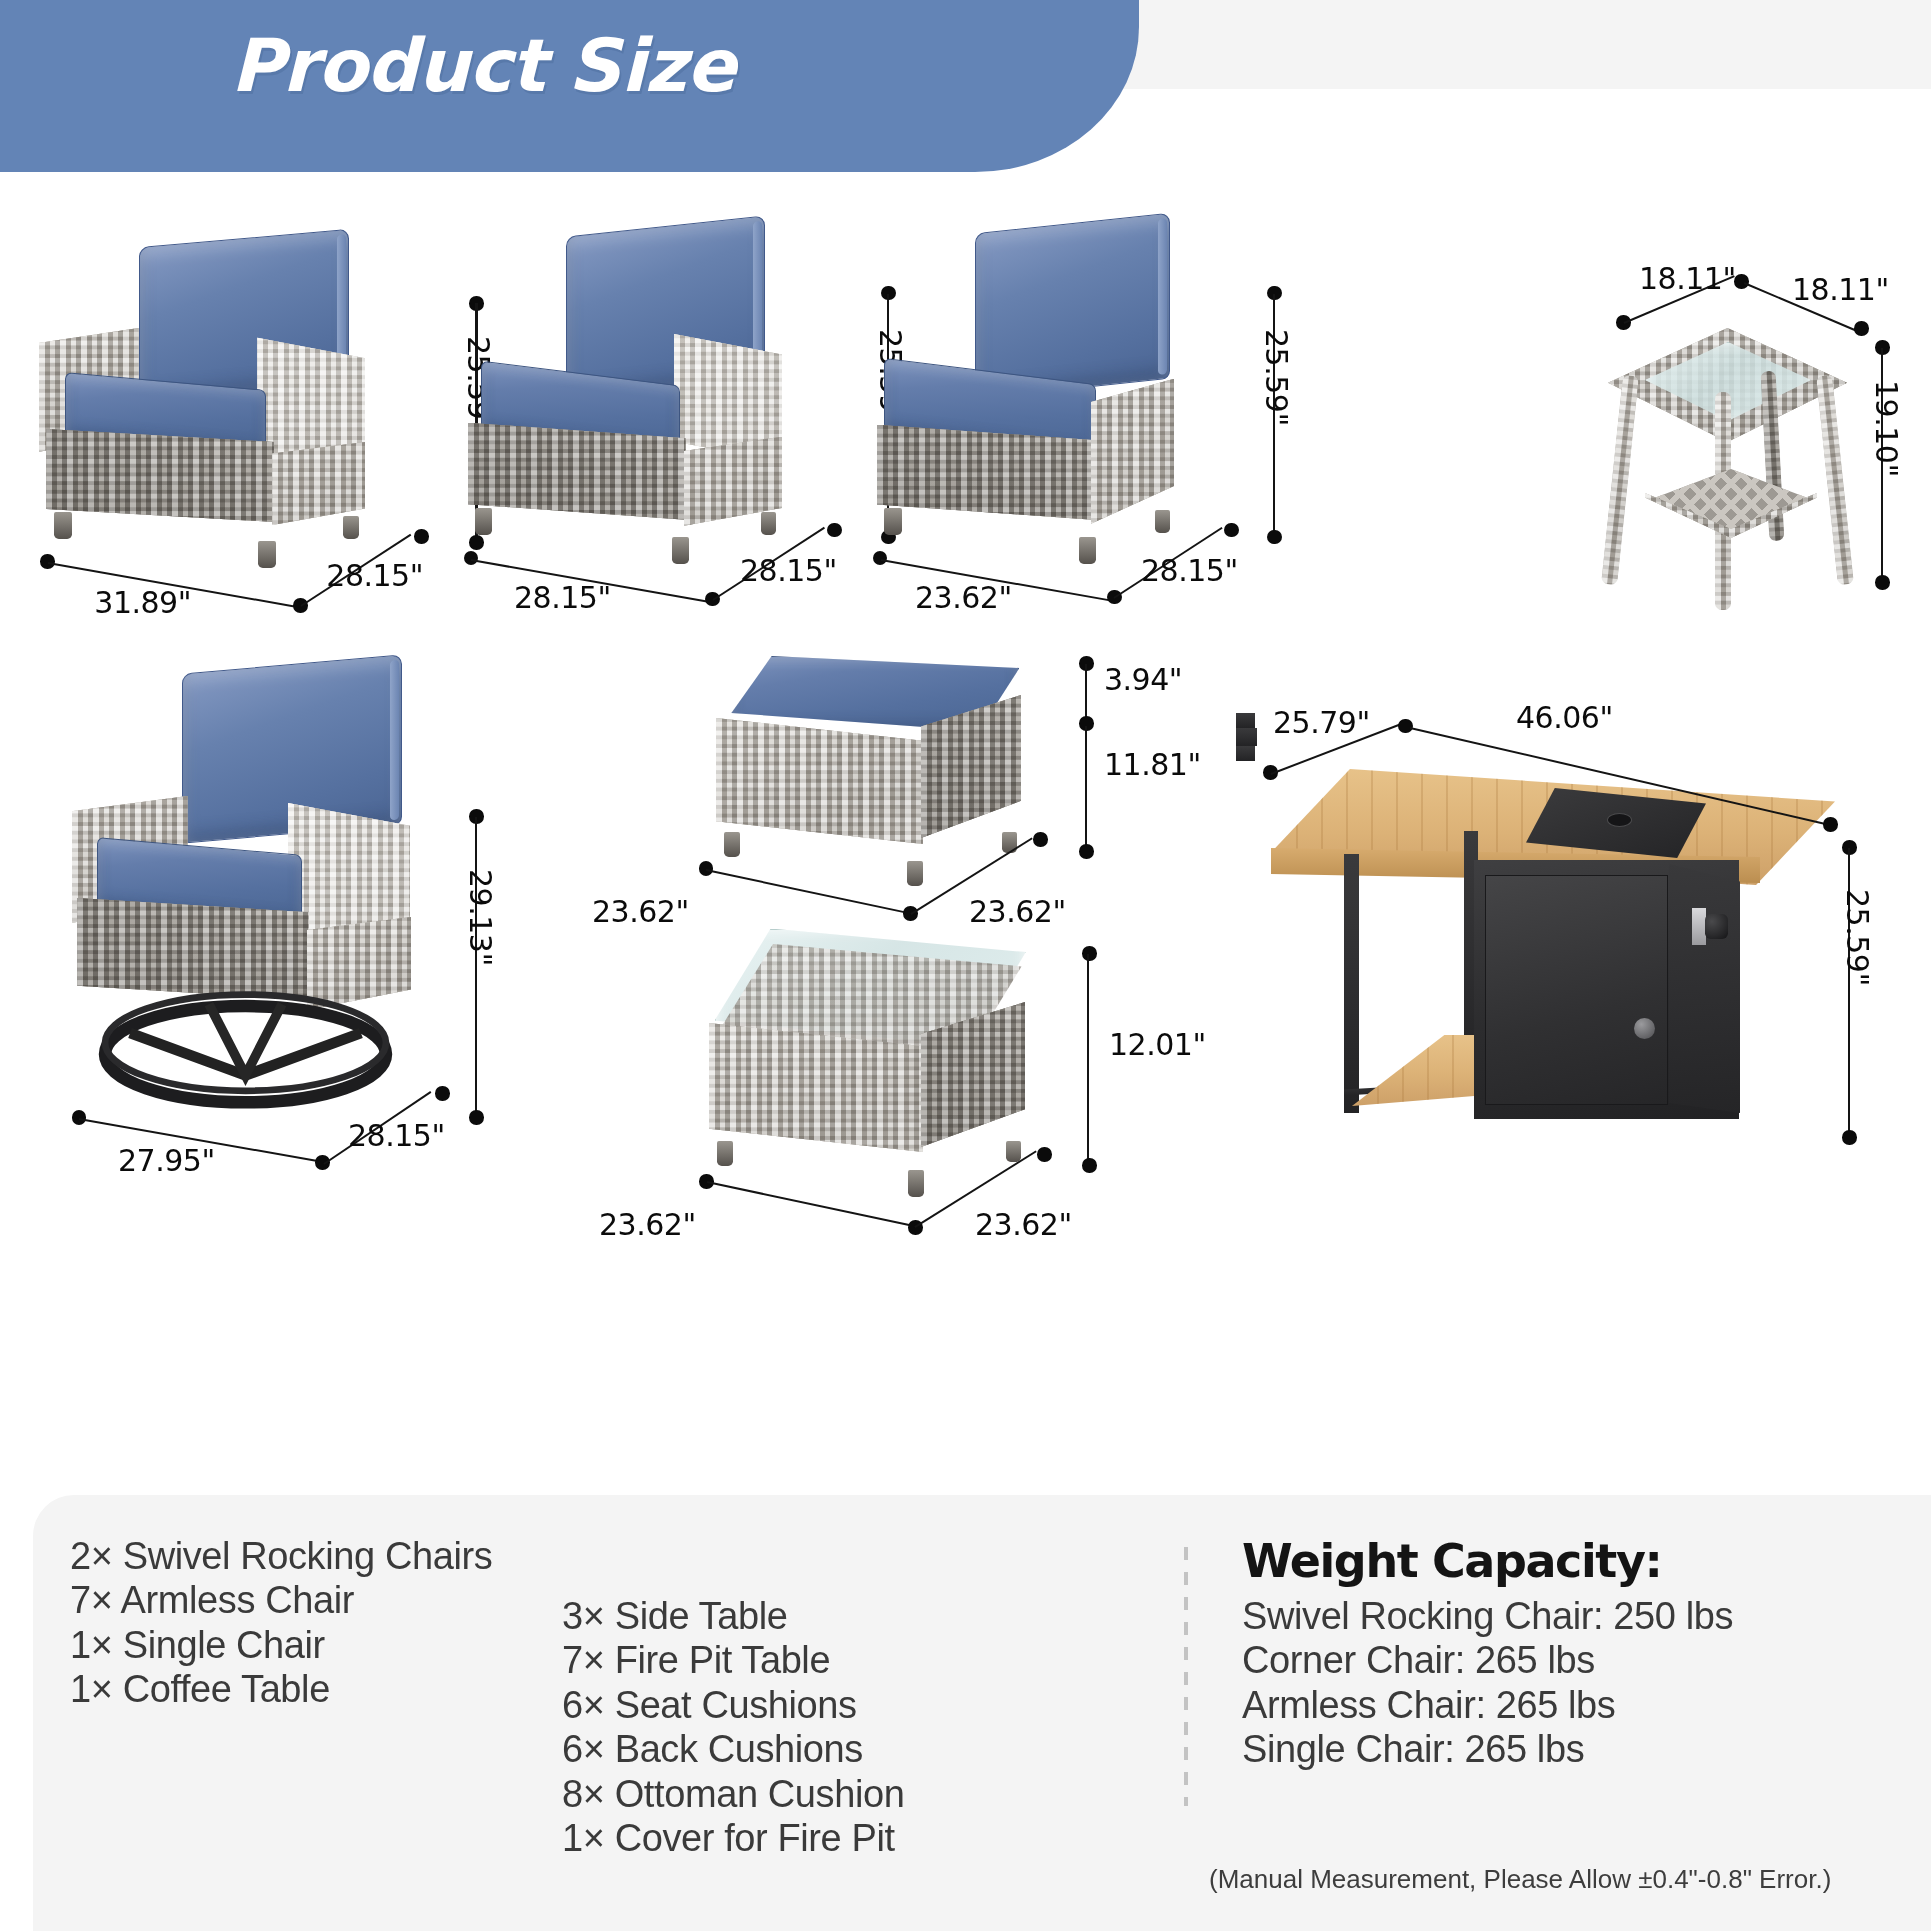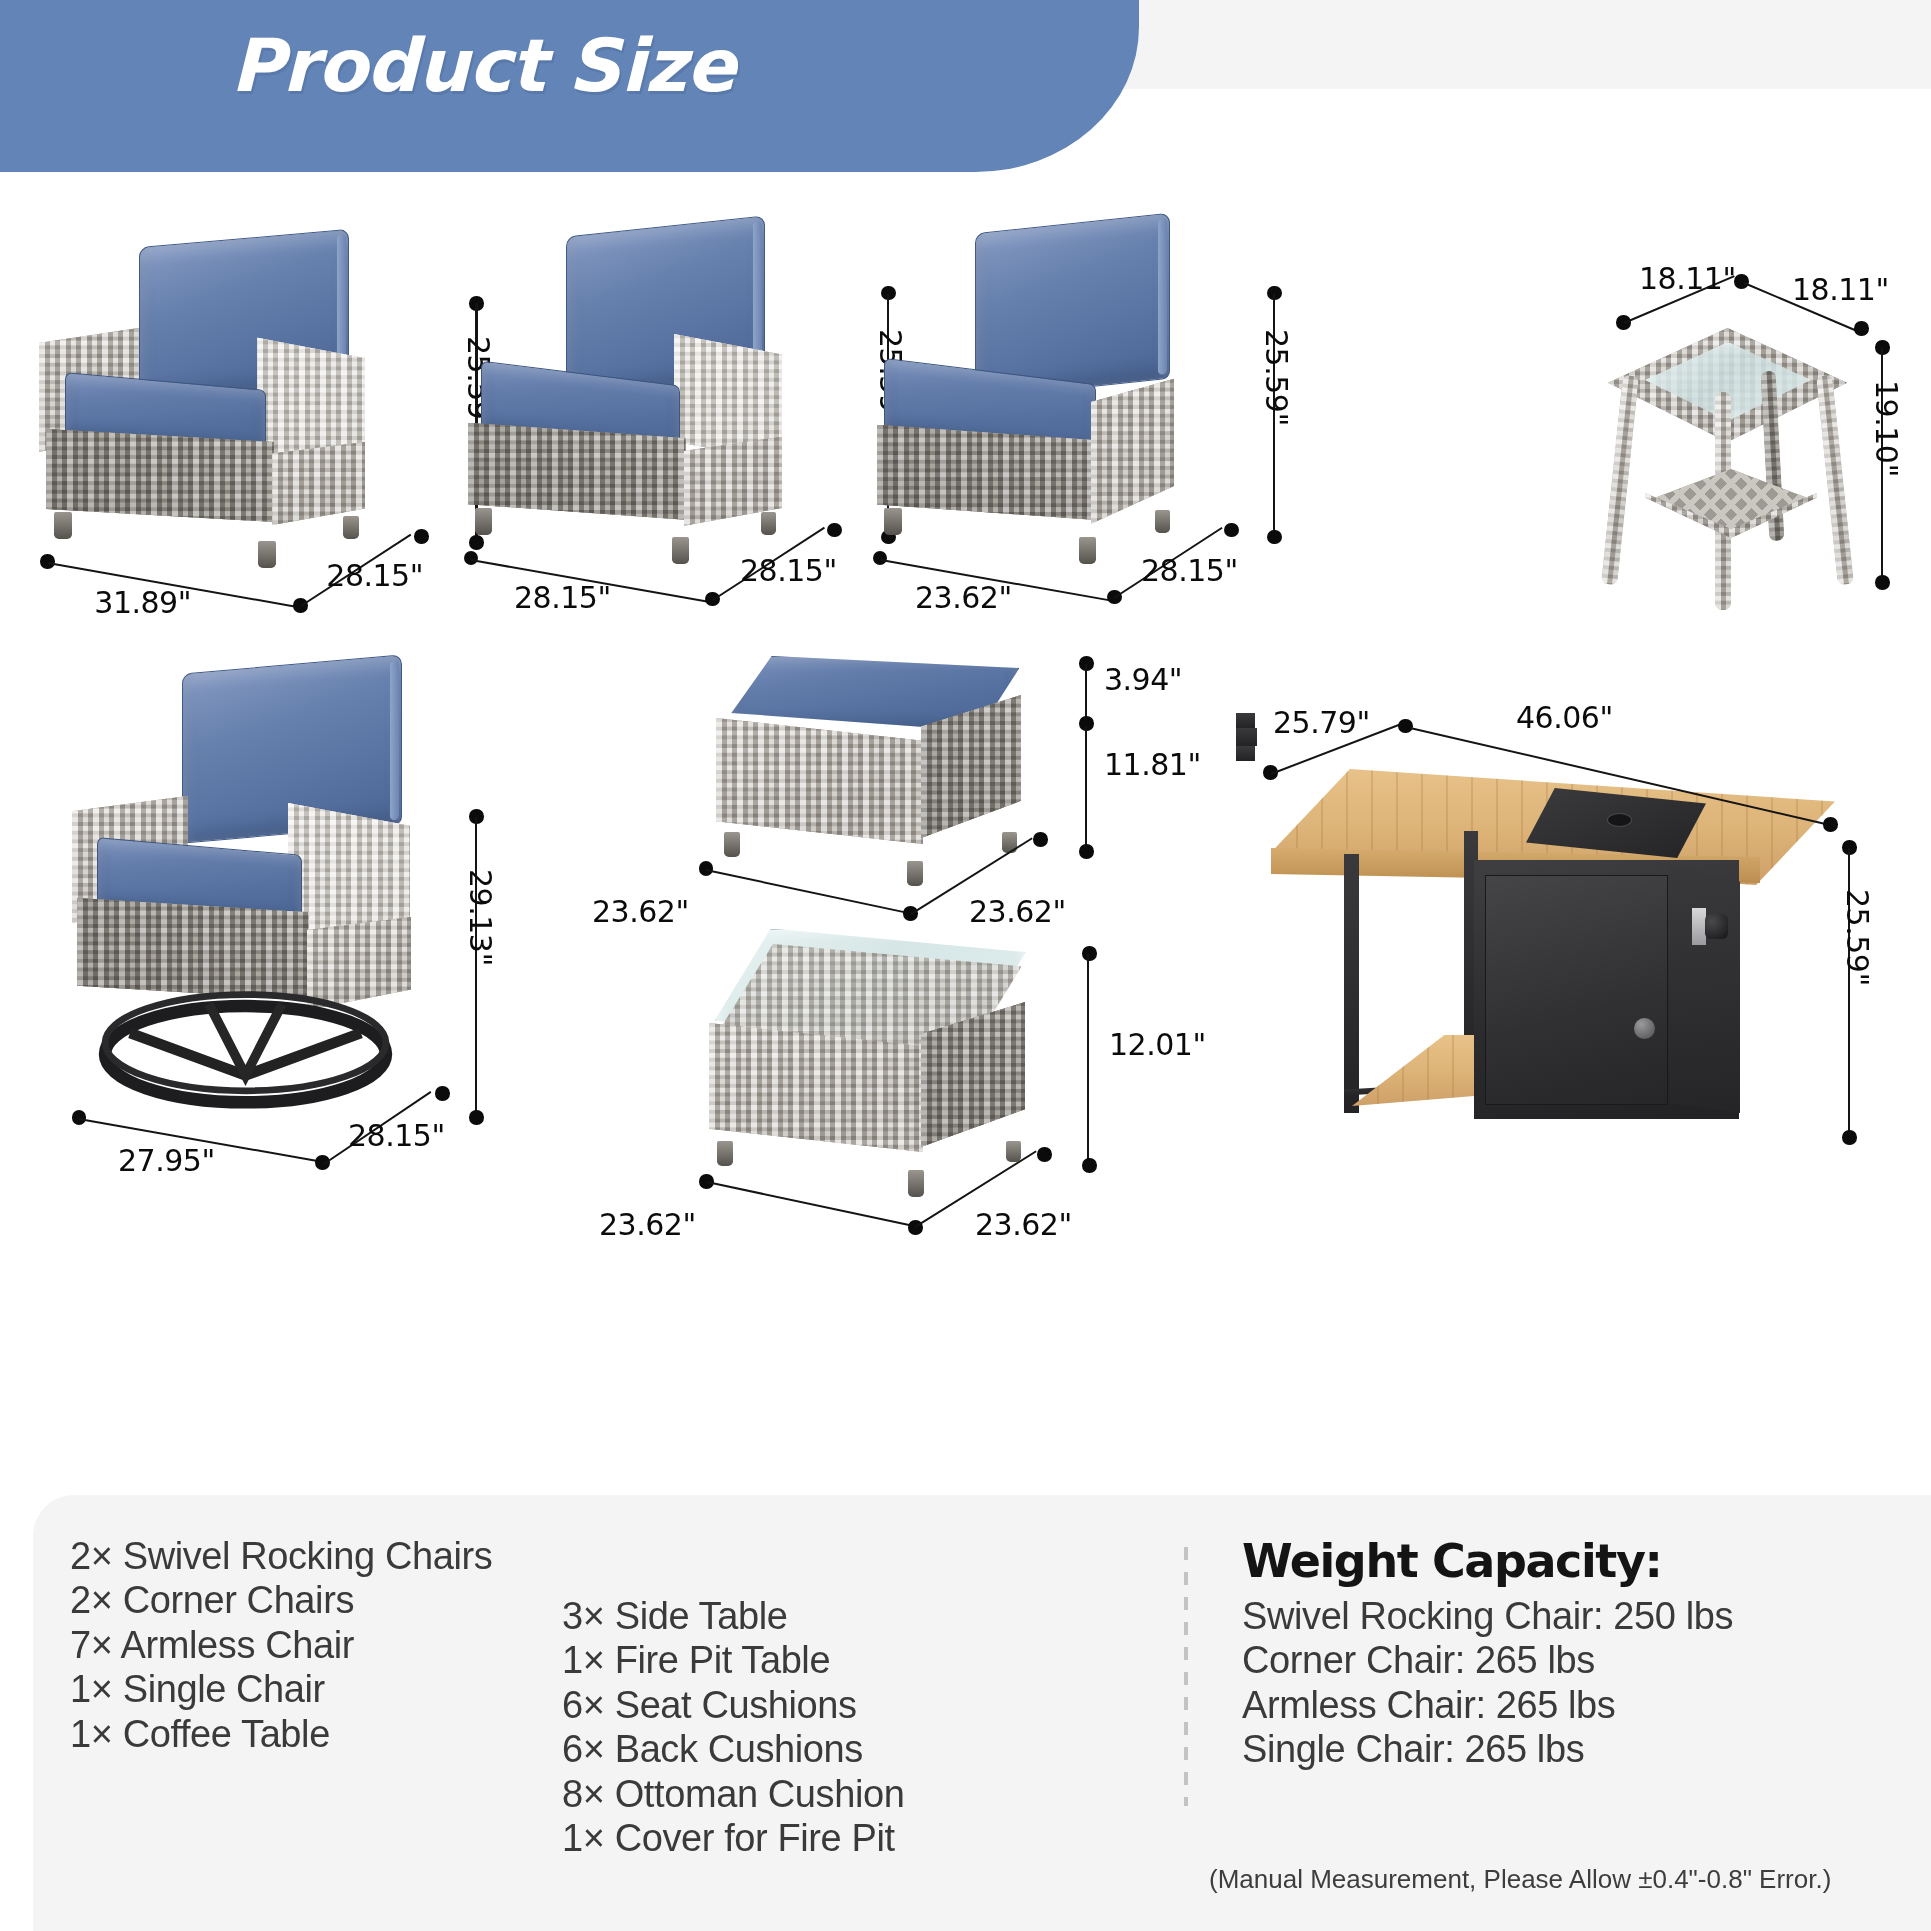--- a/index.html
+++ b/index.html
@@ -403,29 +403,28 @@
       <div class="dot" style="left:606px;top:417px;"></div>
       <div class="dlabel vert" style="left:639px;top:176px;">25.59"</div>
     </div>
 
   </div>
 
   <div class="bottom">
 
     <div class="bcol" style="left:37px;width:502px;">
       <div class="brow">2× Swivel  Rocking Chairs</div>
-      <div class="brow">2× Corner Chairs</div>
       <div class="brow">7× Armless Chair</div>
       <div class="brow">1× Single Chair</div>
       <div class="brow">1× Coffee Table</div>
     </div>
 
     <div class="bcol" style="left:529px;width:541px;padding-top:60px;">
       <div class="brow">3× Side Table</div>
-      <div class="brow">1× Fire Pit Table</div>
+      <div class="brow">7× Fire Pit Table</div>
       <div class="brow">6× Seat Cushions</div>
       <div class="brow">6× Back Cushions</div>
       <div class="brow">8× Ottoman Cushion</div>
       <div class="brow">1× Cover for Fire Pit</div>
     </div>
 
     <div class="divider"></div>
 
     <div class="bcol" style="left:1209px;width:695px;">
       <div class="bhead">Weight Capacity:</div>

